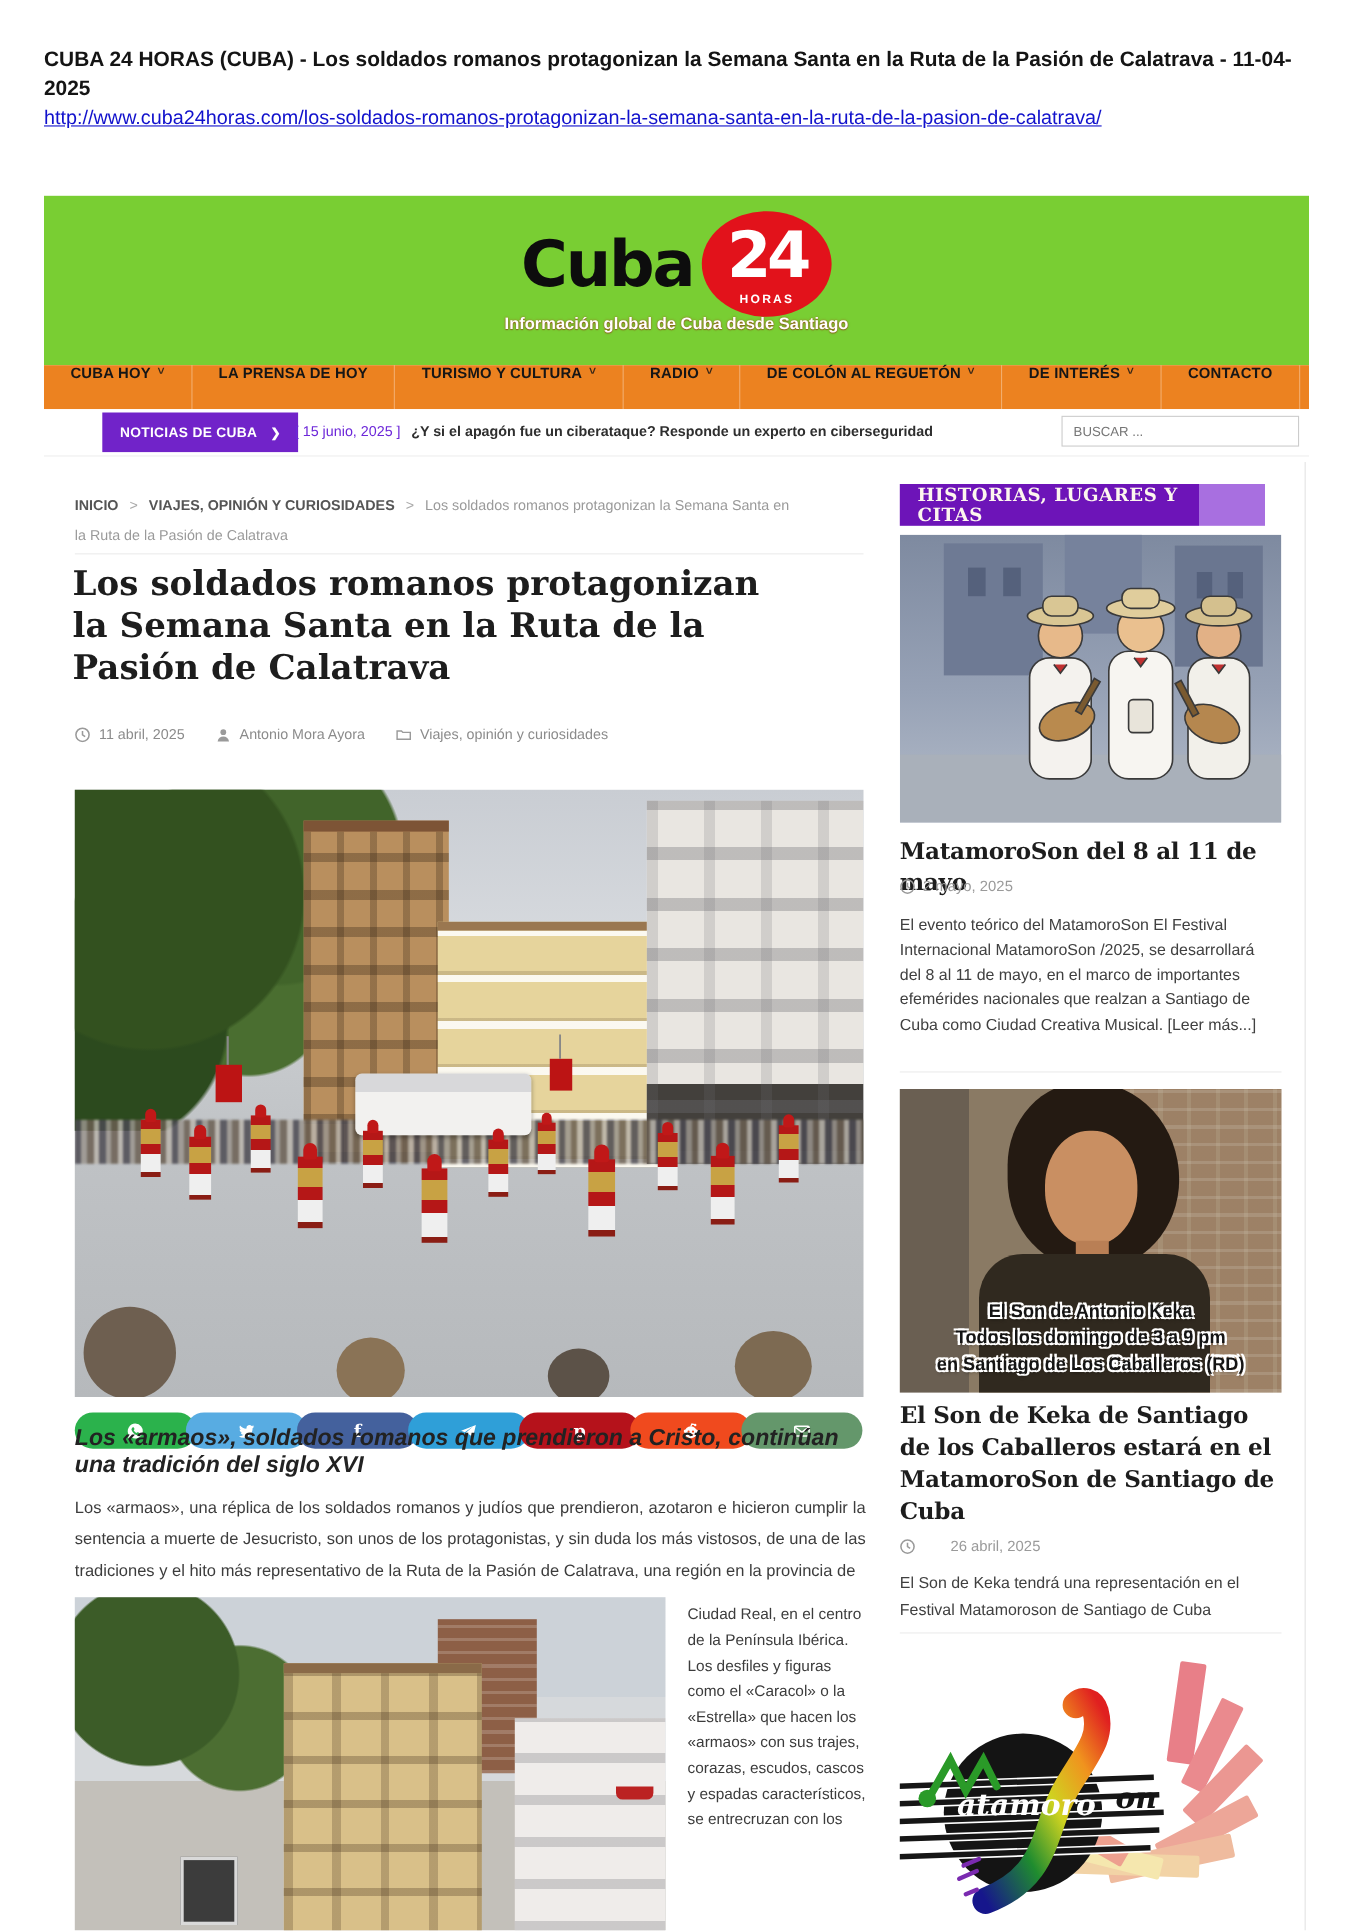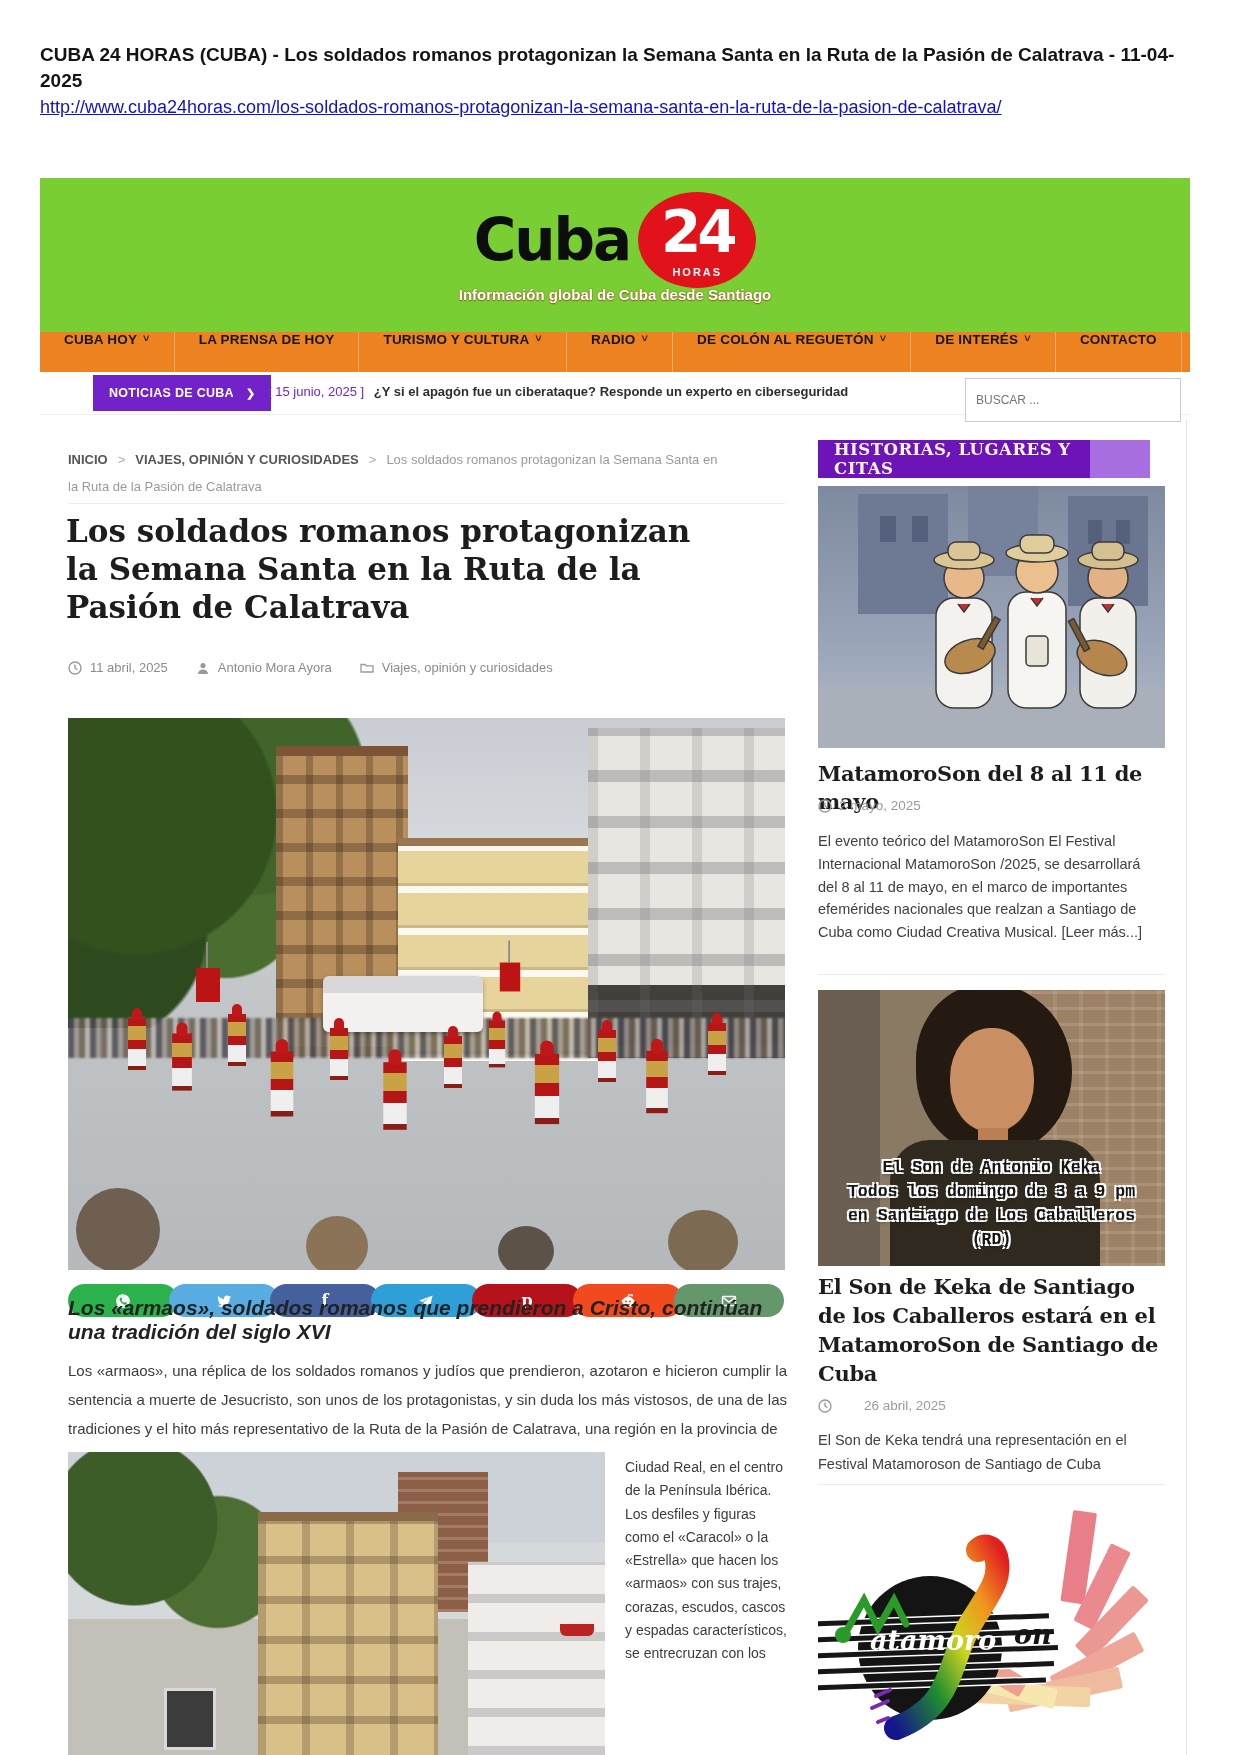--- a/index.html
+++ b/index.html
@@ -27,21 +27,21 @@
   .nav-item .caret{margin-left:6px;font-size:11px;font-weight:bold;opacity:.85;}
 
   
   .ticker{left:40px;top:372px;width:1150px;height:42px;background:#fff;border-bottom:1px solid #eee;}
   .ticker-badge{position:absolute;left:8px;top:3px;height:36px;padding:0 16px;background:#7123c9;color:#fff;
                 font-size:12.5px;font-weight:bold;display:flex;align-items:center;letter-spacing:.3px;margin-left:45px;}
   .ticker-badge .chev{margin-left:12px;font-size:11px;}
   .ticker-text{position:absolute;left:228px;top:12px;font-size:13px;color:#333;}
   .ticker-date{color:#6d28d9;}
   .ticker-headline{font-weight:bold;color:#2e2e2e;margin-left:6px;}
-  .search-box{position:absolute;left:925px;top:6px;width:216px;height:44px;border:1px solid #ccc;background:#fff;
+  .search-box{position:absolute;left:925px;top:6px;width:216px;height:28px;border:1px solid #ccc;background:#fff;
               font-size:12px;color:#999;padding:0 10px;box-sizing:border-box;font-family:"Liberation Sans",sans-serif;}
 
   
   .vline{left:1186px;top:420px;width:1px;height:1335px;background:#e3e3e3;}
 
   
   .breadcrumb{left:68px;top:446px;width:655px;font-size:13px;line-height:27px;color:#9a9a9a;}
   .crumb-strong{color:#555;font-weight:bold;text-decoration:none;}
   .crumb-sep{margin:0 10px;color:#aaa;}
   .rule{left:68px;top:503px;width:717px;height:1px;background:#ececec;}
@@ -108,21 +108,21 @@
            padding-left:16px;box-sizing:border-box;font-family:"DejaVu Serif",serif;font-weight:bold;font-size:16.5px;letter-spacing:.5px;}
   .sb-head-ext{left:1090px;top:440px;width:60px;height:38px;background:#a86fe0;}
   .sb-img{overflow:hidden;}
   .sb-img1{left:818px;top:486px;width:347px;height:262px;}
   .sb-title{font-family:"DejaVu Serif",serif;font-weight:bold;color:#1d1d1d;}
   .sb-t1{left:818px;top:760px;width:345px;font-size:21px;line-height:28px;letter-spacing:-.3px;}
   .sb-date{font-size:13.5px;color:#9a9a9a;display:flex;align-items:center;gap:7px;}
   .sb-d1{left:818px;top:798px;}
   .sb-ex1{left:818px;top:830px;width:342px;font-size:14.5px;line-height:22.8px;color:#404040;}
   .sb-div1{left:818px;top:974px;width:347px;height:1px;background:#ececec;}
-  .sb-img2{left:818px;top:990px;width:347px;height:276px;background:linear-gradient(90deg,#6a5f52 0 18%,#8a7a64 18% 55%,#a58e73 55%);font-family:Liberation Mono, monospace;}
+  .sb-img2{left:818px;top:990px;width:347px;height:276px;background:linear-gradient(90deg,#6a5f52 0 18%,#8a7a64 18% 55%,#a58e73 55%);}
   .w-brick{position:absolute;right:0;top:0;width:160px;height:276px;opacity:.5;
      background:repeating-linear-gradient(0deg,rgba(255,255,255,.25) 0 3px,transparent 3px 16px),repeating-linear-gradient(90deg,rgba(120,70,40,.35) 0 22px,transparent 22px 26px);}
   .w-hair{position:absolute;left:98px;top:-6px;width:156px;height:170px;background:#241a12;border-radius:46% 54% 50% 50%;}
   .w-face{position:absolute;left:132px;top:38px;width:84px;height:104px;background:#c98f62;border-radius:48%;}
   .w-body{position:absolute;left:72px;top:150px;width:210px;height:130px;background:#30291f;border-radius:40px 40px 0 0;}
   .w-neck{position:absolute;left:160px;top:138px;width:30px;height:26px;background:#b97f55;}
   .overlay{position:absolute;left:6px;right:6px;bottom:14px;text-align:center;font-weight:bold;font-size:16.5px;line-height:24px;color:#141414;
      text-shadow:-2px -2px 0 #fff,2px -2px 0 #fff,-2px 2px 0 #fff,2px 2px 0 #fff,0 3px 3px rgba(0,0,0,.35);}
   .sb-t2{left:818px;top:1272px;width:345px;font-size:21px;line-height:29px;letter-spacing:-.3px;}
   .sb-d2{left:818px;top:1398px;gap:32px;}

